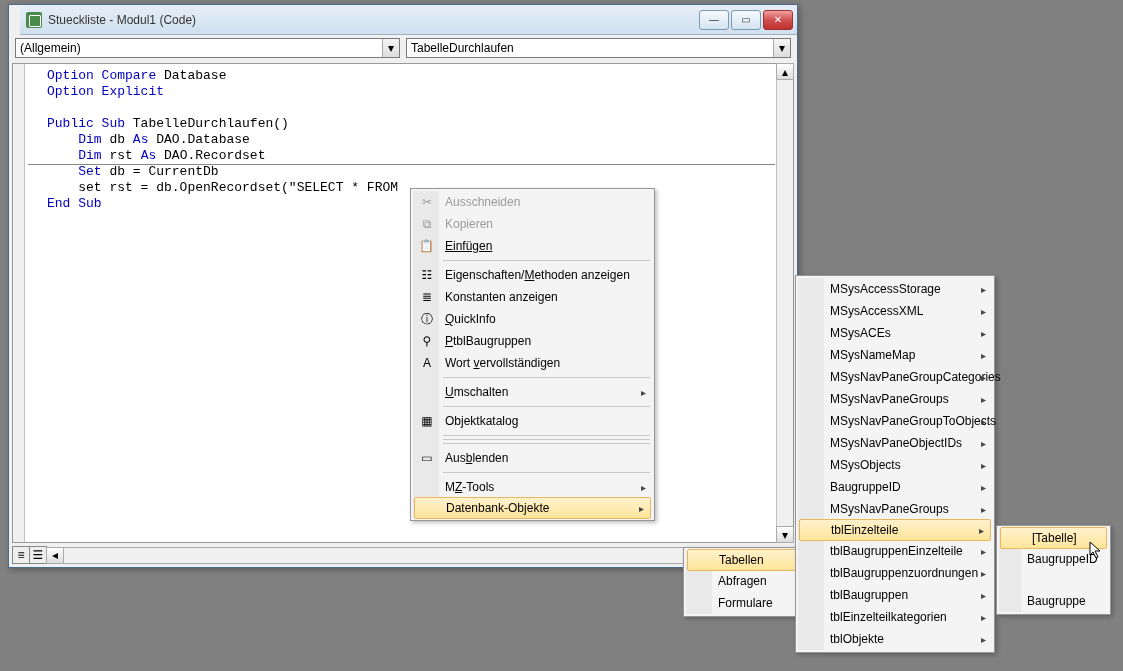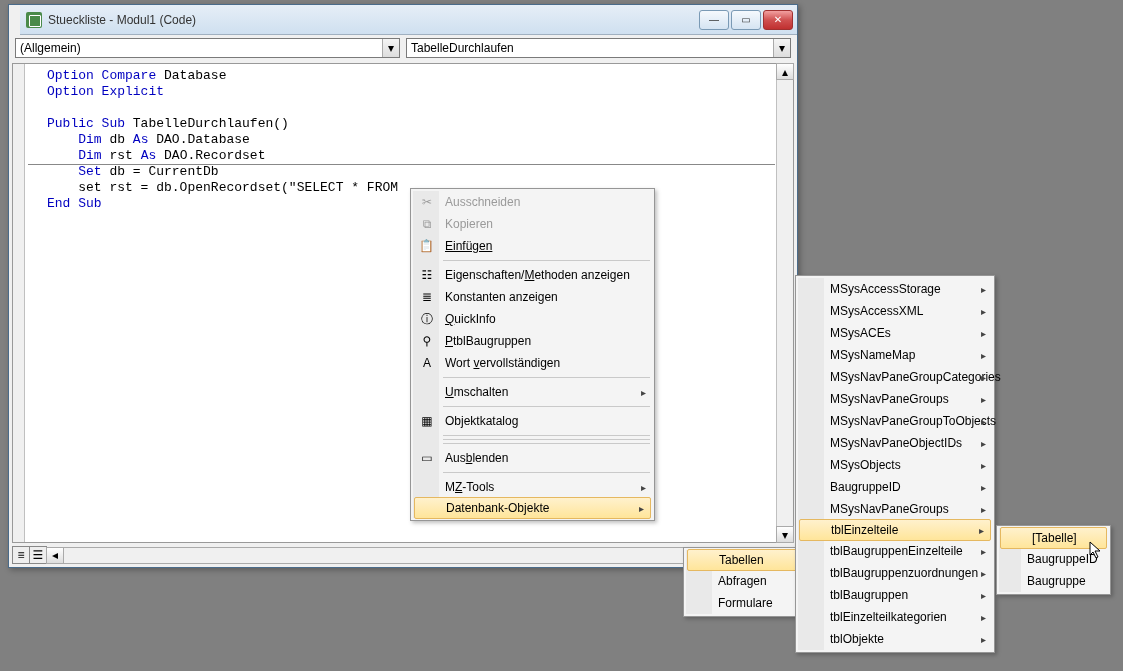--- a/index.html
+++ b/index.html
@@ -361,20 +361,20 @@
 </div>
 
 <div class="menu menu4" style="left:996px;top:525px;width:115px;">
   <div class="iconcol" style="width:22px;"></div>
   <div class="menu-item hover" style="">
       <span>[Tabelle]</span>
     </div>
   <div class="menu-item" style="padding-left:28px;">
       <span>BaugruppeID</span>
     </div>
-  <div class="menu-item" style="padding-left:28px;">
+  <div class="menu-item" style="padding-left:28px;margin-top:20px;">
       <span>Baugruppe</span>
     </div>
 </div>
 
 <svg class="cursor" viewBox="0 0 14 20">
   <path d="M1 1 L1 14 L4 11 L7 17 L9 16 L6 10 L11 10 Z" fill="#fff" stroke="#000" stroke-width="1"></path>
 </svg>
 
 </body></html>

